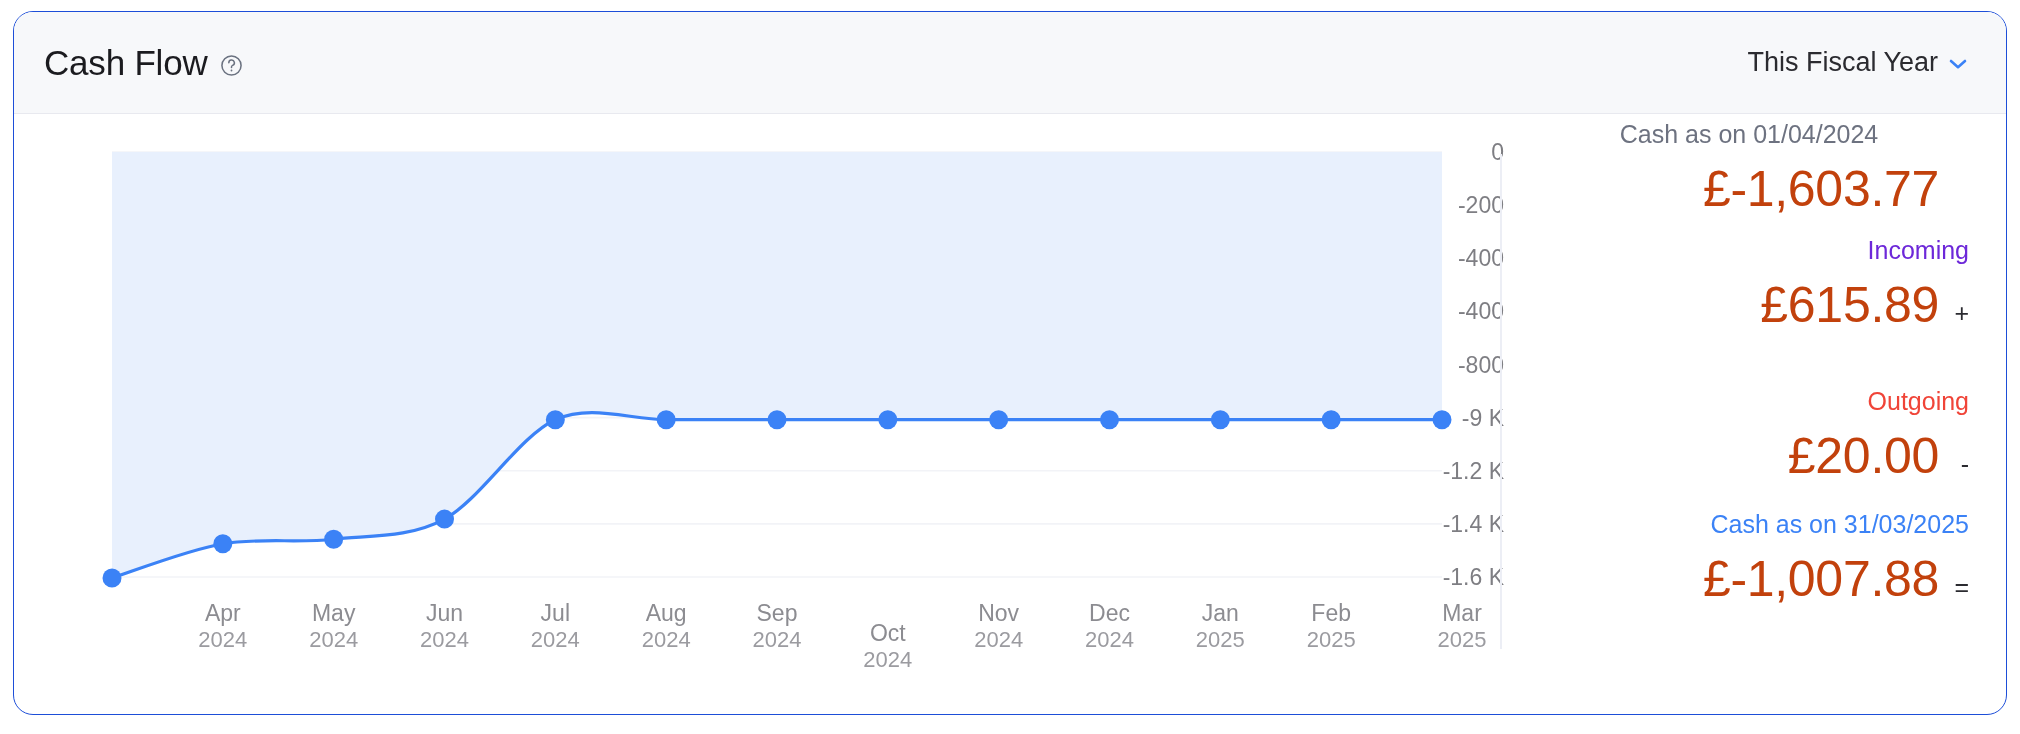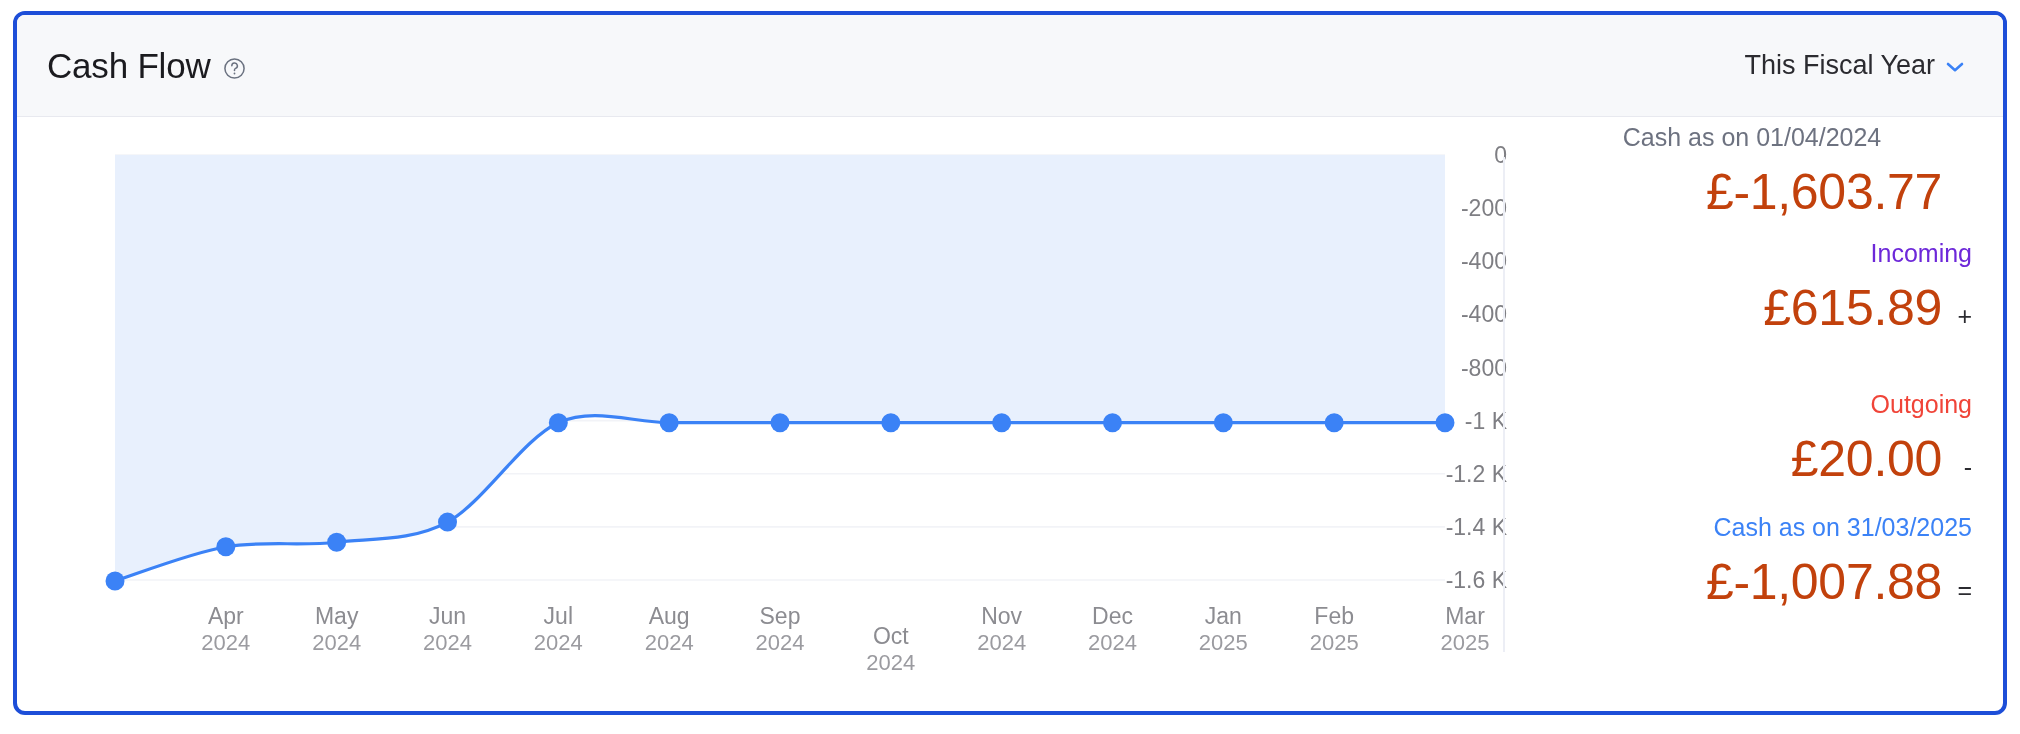--- a/index.html
+++ b/index.html
@@ -8,22 +8,22 @@
     background: #ffffff;
     font-family: "Liberation Sans", sans-serif;
     overflow: hidden;
   }
 
   .card {
     position: absolute;
     left: 13px; top: 11px;
     width: 1994px; height: 704px;
     background: #ffffff;
-    border: 4px solid #1d4ed8;
-    border-radius: 12px;
+    border: 1px solid #1d4ed8;
+    border-radius: 20px;
     overflow: hidden;
   }
 
   
   .card-header {
     position: relative;
     height: 102px;
     background: #f7f8fa;
     border-bottom: 1px solid #e8e9ef;
     display: flex;
@@ -204,21 +204,21 @@
             <circle cx="1317.1666666666667" cy="305.718125" r="9.5" fill="#3b82f6"></circle>
             <circle cx="1428" cy="305.718125" r="9.5" fill="#3b82f6"></circle>
           </g>
       </svg>
       <div id="yticks">
           <div class="ytick" style="top: 38px;">0</div>
           <div class="ytick" style="top: 91.125px;">-200</div>
           <div class="ytick" style="top: 144.25px;">-400</div>
           <div class="ytick" style="top: 197.375px;">-400</div>
           <div class="ytick" style="top: 250.5px;">-800</div>
-          <div class="ytick" style="top: 303.625px;">-1 K</div>
+          <div class="ytick" style="top: 303.625px;">-9 K</div>
           <div class="ytick" style="top: 356.75px;">-1.2 K</div>
           <div class="ytick" style="top: 409.875px;">-1.4 K</div>
           <div class="ytick" style="top: 463px;">-1.6 K</div>
         </div>
       <div id="xticks">
           <div class="xtick" style="left: 208.833px; top: 486px;">Apr<span class="yr">2024</span></div>
           <div class="xtick" style="left: 319.667px; top: 486px;">May<span class="yr">2024</span></div>
           <div class="xtick" style="left: 430.5px; top: 486px;">Jun<span class="yr">2024</span></div>
           <div class="xtick" style="left: 541.333px; top: 486px;">Jul<span class="yr">2024</span></div>
           <div class="xtick" style="left: 652.167px; top: 486px;">Aug<span class="yr">2024</span></div>

